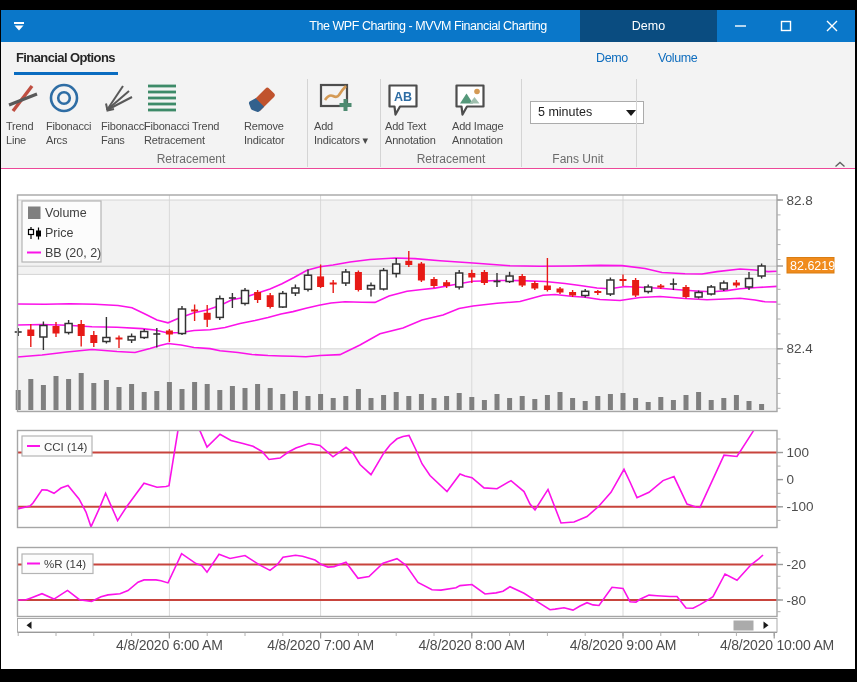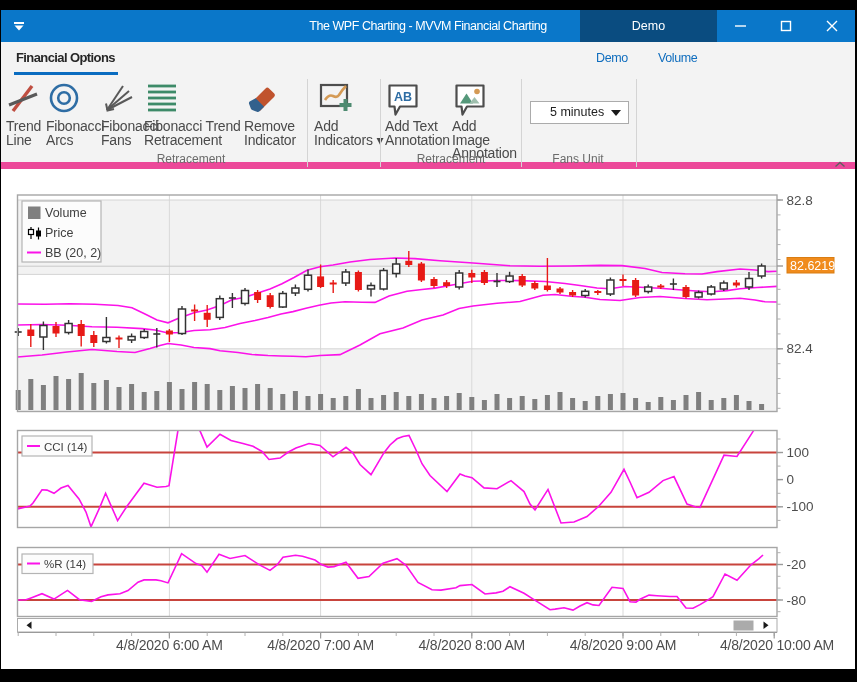--- a/index.html
+++ b/index.html
@@ -2,31 +2,31 @@
 <html><head><meta charset="utf-8"><title>Demo</title>
 <style>
 * { margin:0; padding:0; box-sizing:border-box; }
 html,body { width:857px; height:682px; background:#000; font-family:"Liberation Sans", sans-serif; overflow:hidden; }
 #win { position:absolute; left:1px; top:10px; width:854px; height:659px; background:#fff; }
 #titlebar { position:absolute; left:0; top:0; width:854px; height:32px; background:#0a77c9;padding-left:20px; }
 #titlebar .title { position:absolute; left:0; top:0; width:100%; text-align:center; line-height:32px; color:#fff; font-size:12.5px; letter-spacing:-0.45px; }
 #qat { position:absolute; left:12px; top:11px; }
 #demobtn { position:absolute; left:579px; top:0; width:137px; height:32px; background:#0a4c80; color:#fff; font-size:12.5px; text-align:center; line-height:32px; }
 .wbtn { position:absolute; top:0; width:46px; height:32px; color:#fff; text-align:center; }
-#ribbon { position:absolute; left:0; top:32px; width:854px; height:127px; background:#f3f3f3; border-bottom:7px solid #ec4899; }
+#ribbon { position:absolute; left:0; top:32px; width:854px; height:127px; background:#f3f3f3; border-bottom:1px solid #ec4899; }
 #tabrow { position:absolute; left:0; top:0; width:100%; height:36px; }
 .tab { position:absolute; left:15px; top:8px; font-size:13px; font-weight:bold; color:#262626; letter-spacing:-0.6px; }
 .tabline { position:absolute; left:13px; top:30px; width:104px; height:3px; background:#0a6cc0; }
 .toplink { position:absolute; top:9px; font-size:12.5px; color:#0f6dbe; letter-spacing:-0.4px; }
 .ricon { position:absolute; top:40px; text-align:left; }
 .ricon .ic { height:36px; }
-.ricon .lb { font-size:14px; color:#4a4a4a; line-height:13.5px; margin-top:2px; letter-spacing:-0.2px; }
+.ricon .lb { font-size:11px; color:#4a4a4a; line-height:13.5px; margin-top:2px; letter-spacing:-0.2px; }
 .rsep { position:absolute; top:37px; height:88px; width:1px; background:#d4d4d4; }
 .glabel { position:absolute; top:110px; font-size:12px; color:#6b6b6b; text-align:center; }
-#combo { position:absolute; left:529px; top:59px; width:99px; height:23px; background:#fff; border:1px solid #ababab; font-size:12.5px; color:#222; line-height:21px; padding-left:19px; }
+#combo { position:absolute; left:529px; top:59px; width:114px; height:23px; background:#fff; border:1px solid #ababab; font-size:12.5px; color:#222; line-height:21px; padding-left:7px; }
 #combo .arr { position:absolute; right:7px; top:8px; width:0; height:0; border-left:5px solid transparent; border-right:5px solid transparent; border-top:6px solid #1a1a1a; }
 #chev { position:absolute; right:9px; top:112px; }
 </style></head>
 <body>
 <div id="win">
   <div id="titlebar">
     <svg id="qat" width="13" height="10" viewBox="0 0 13 10">
         <rect x="1" y="1" width="10" height="2" fill="#fff"></rect>
         <path d="M1.5 4.5 h9 l-4.5 5 z" fill="#fff"></path>
       </svg>

